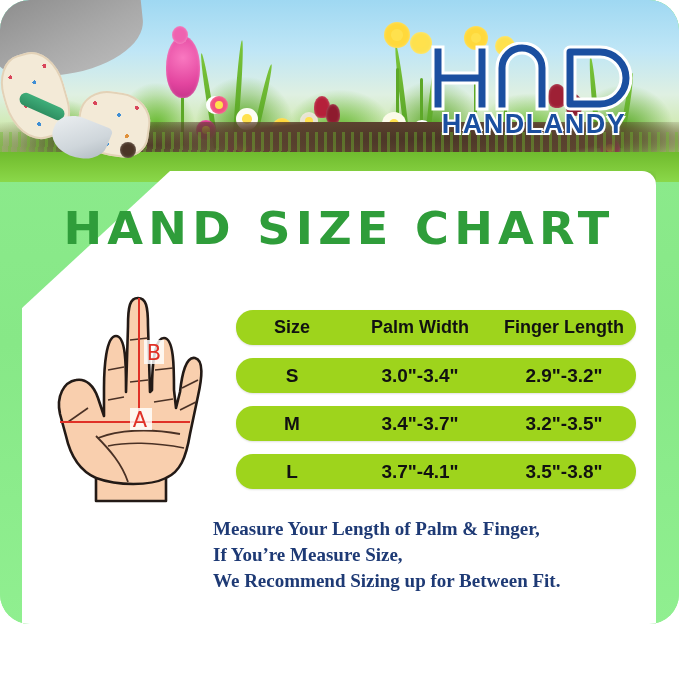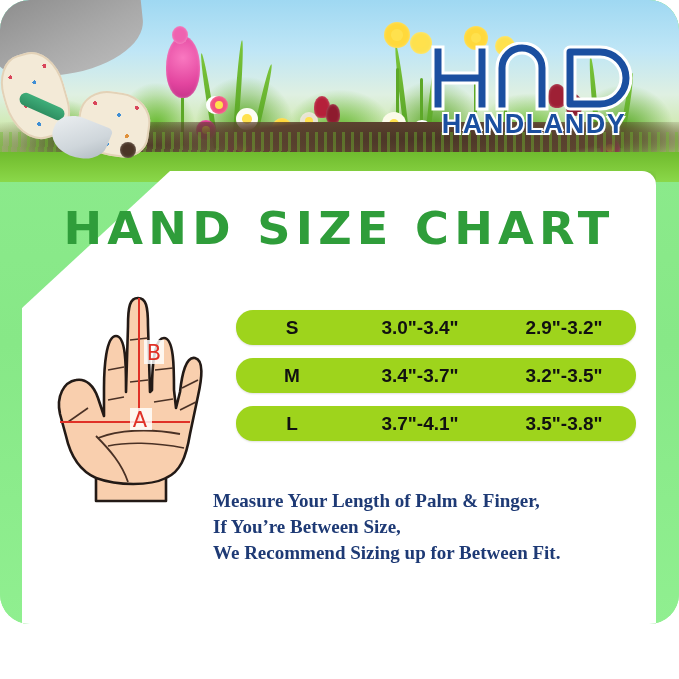--- a/index.html
+++ b/index.html
@@ -225,21 +225,21 @@
     white-space: nowrap;
   }
   .c-size  { width: 112px; }
   .c-palm  { width: 144px; }
   .c-fing  { width: 144px; }
   .row.header .cell { font-size: 18px; }
 
   
   .note {
     position: absolute;
-    left: 213px; top: 488px;
+    left: 213px; top: 516px;
     width: 430px;
     font-family: "Liberation Serif", serif;
     font-size: 19px;
     font-weight: 700;
     line-height: 26px;
     color: #1e3a75;
   }
   .note div { white-space: nowrap; }
 </style>
 </head>
@@ -384,20 +384,25 @@
       <line x1="101" y1="2" x2="101" y2="126" stroke="#e03127" stroke-width="2"></line>
       <rect x="92" y="112" width="22" height="22" fill="#ffffff" opacity="0.82"></rect>
       <text x="102" y="131" text-anchor="middle" font-family="DejaVu Sans, sans-serif" font-size="21" fill="#e03127">A</text>
       <rect x="106" y="44" width="20" height="24" fill="#ffffff" opacity="0.82"></rect>
       <text x="116" y="64" text-anchor="middle" font-family="DejaVu Sans, sans-serif" font-size="21" fill="#e03127">B</text>
     </svg>
   </div>
 
   <div class="table">
 
+    <div class="row header">
+      <div class="cell c-size">Size</div>
+      <div class="cell c-palm">Palm Width</div>
+      <div class="cell c-fing">Finger Length</div>
+    </div>
 
     <div class="row">
       <div class="cell c-size">S</div>
       <div class="cell c-palm">3.0"-3.4"</div>
       <div class="cell c-fing">2.9"-3.2"</div>
     </div>
 
     <div class="row">
       <div class="cell c-size">M</div>
       <div class="cell c-palm">3.4"-3.7"</div>
@@ -407,17 +412,17 @@
     <div class="row">
       <div class="cell c-size">L</div>
       <div class="cell c-palm">3.7"-4.1"</div>
       <div class="cell c-fing">3.5"-3.8"</div>
     </div>
 
   </div>
 
   <div class="note">
     <div>Measure Your Length of Palm &amp; Finger,</div>
-    <div>If You’re Between Size,</div>
+    <div>If You’re Measure Size,</div>
     <div>We Recommend Sizing up for Between Fit.</div>
   </div>
 
 </div>
 
 </body></html>

